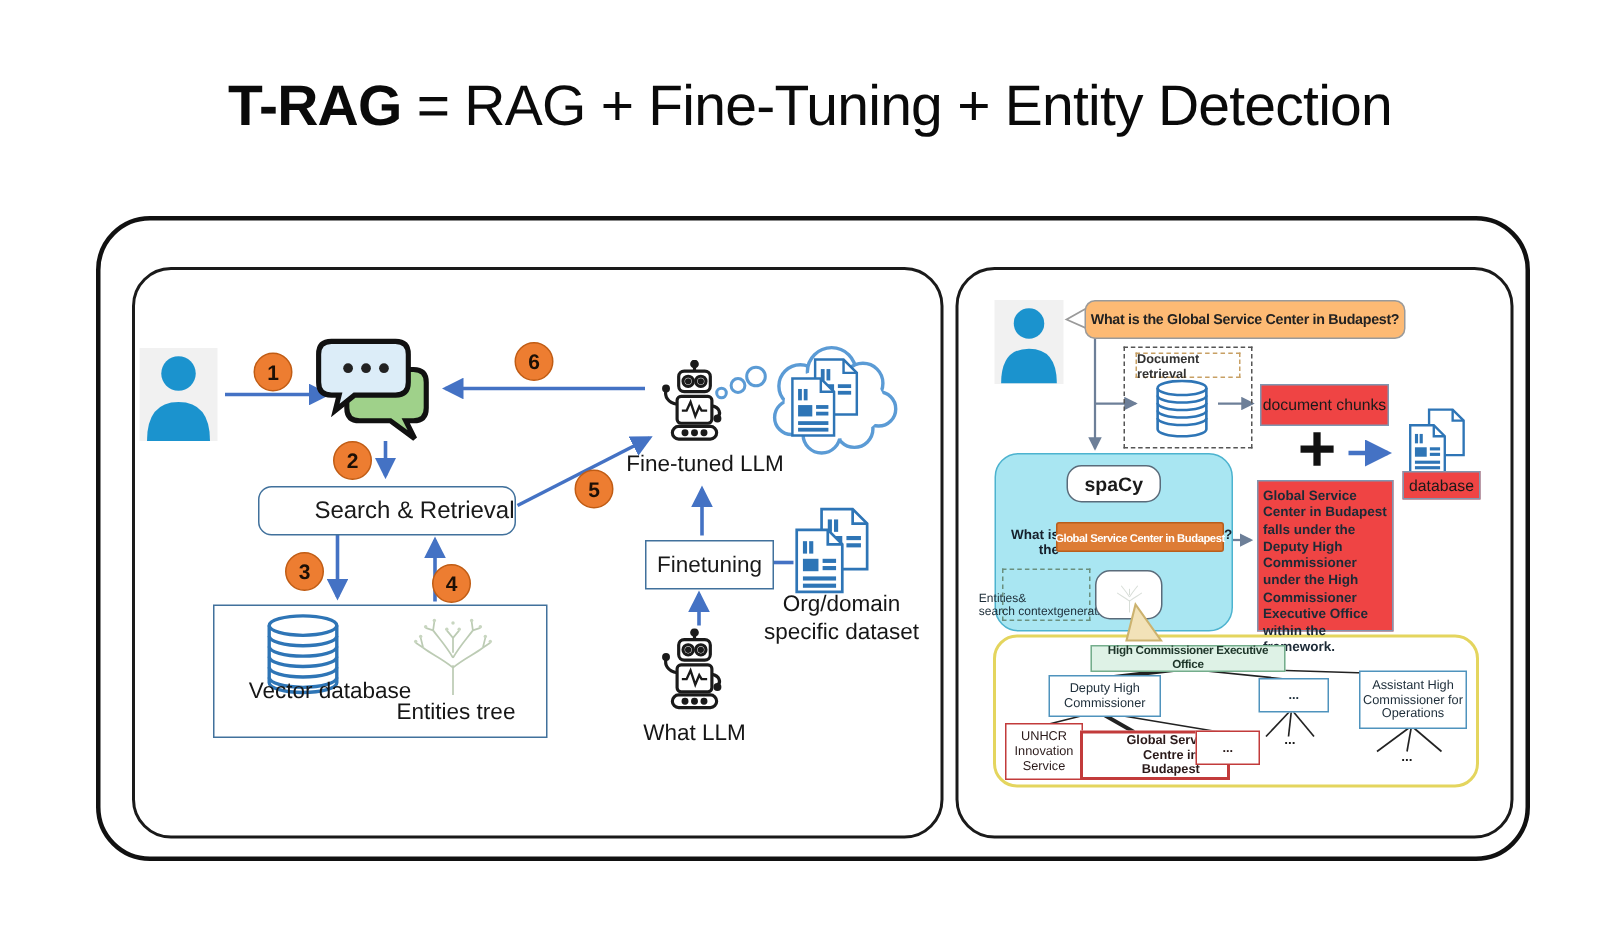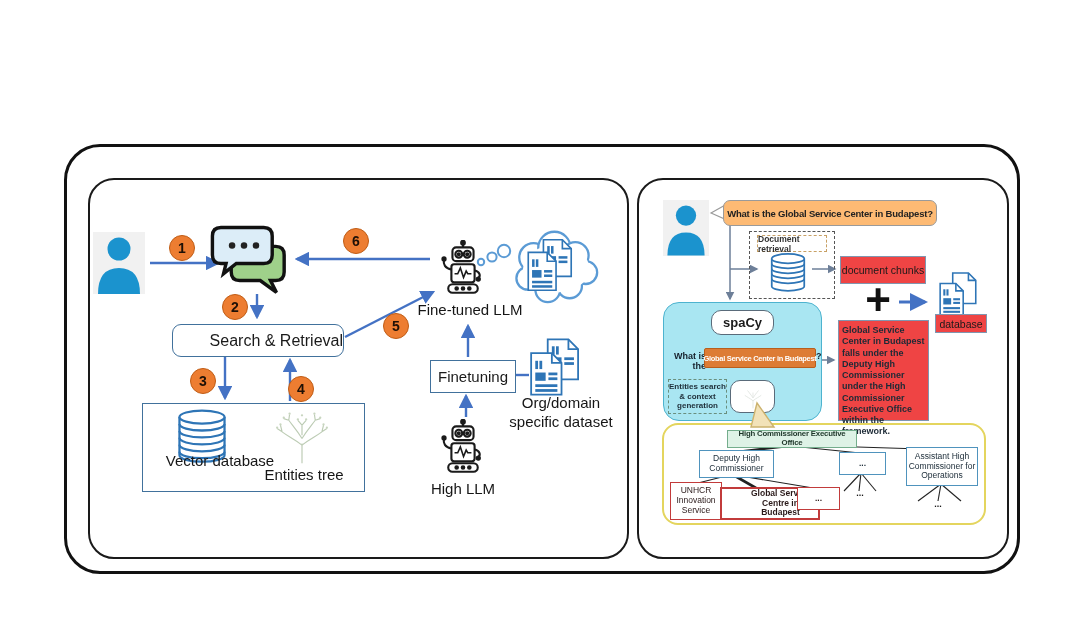--- a/index.html
+++ b/index.html
@@ -33,20 +33,23 @@
   .node.red{border-color:#c23b3b;color:#2a1a1a;}
   .node.green{background:#def2e6;border-color:#74ad8c;font-size:7.8px;font-weight:600;color:#1d3529;}
   .node.bold{border-width:2.2px;font-weight:700;padding-left:21px;}
   .yellow{border:2px solid #e4d55e;border-radius:16px;background:transparent;z-index:1;}
 </style>
 </head>
 <body>
 
 <div id="canvas">
 
+  <div class="abs title">
+    <b>T-RAG</b><span> = RAG + Fine-Tuning + Entity Detection</span>
+  </div>
 
   <div class="abs outer" style="left:64px;top:144px;width:950px;height:424px;"></div>
   <div class="abs panel" style="left:88px;top:178px;width:537px;height:377px;"></div>
   <div class="abs panel" style="left:637px;top:178px;width:368px;height:377px;"></div>
 
   <svg class="lay z1" width="1080" height="627" viewBox="0 0 1080 627">
     <defs>
       <marker id="ab" markerWidth="6" markerHeight="6" refX="5" refY="3" orient="auto">
           <path d="M0,0L6,3L0,6Z" fill="#4472c4"></path>
         </marker>
@@ -293,21 +296,21 @@
       <path d="M28,56 C16,54 12,46 14,38" fill="none"></path>
         <circle cx="14" cy="36" r="3" fill="#1a1a1a"></circle>
       <path d="M72,58 C82,60 84,68 79,72" fill="none"></path>
         <circle cx="79" cy="74" r="3" fill="#1a1a1a"></circle>
       <rect x="22" y="84" width="56" height="16" rx="8"></rect>
       <circle cx="38" cy="92" r="2.4" fill="#1a1a1a"></circle>
         <circle cx="50" cy="92" r="2.4" fill="#1a1a1a"></circle>
         <circle cx="62" cy="92" r="2.4" fill="#1a1a1a"></circle>
     </svg>
   </div>
-  <div class="abs lbl" style="left:428px;top:480px;width:70px;"><span>High LLM</span></div>
+  <div class="abs lbl" style="left:428px;top:480px;width:70px;"><span>What LLM</span></div>
 
   <div class="abs z2" style="left:663px;top:200px;width:46px;height:56px;background:#f1f1f1;">
     <svg width="46" height="56" viewBox="0 0 52 62">
         <circle cx="26" cy="17" r="11.5" fill="#1b93ce"></circle>
         <path d="M5,62 Q5,36 26,36 Q47,36 47,62 Z" fill="#1b93ce"></path>
       </svg>
   </div>
 
   <div class="abs bubble" style="left:723px;top:200px;width:212px;height:24px;">
     <span>What is the Global Service Center in Budapest?</span>
@@ -363,21 +366,21 @@
   </div>
   <div class="abs z3" style="left:666px;top:351px;width:40px;font-size:9px;font-weight:700;color:#16202c;text-align:right;">
     <span>What is the</span>
   </div>
   <div class="abs entity" style="left:704px;top:348px;width:110px;height:18px;">
     <span>Global Service Center in Budapest</span>
   </div>
   <div class="abs z3" style="left:816px;top:351px;font-size:9px;font-weight:700;color:#16202c;">
     <span>?</span>
   </div>
-  <div class="abs z3" style="left:668px;top:379px;width:57px;height:33px;border:1.2px dashed #6a8f7e;font-size:8px;font-weight:700;line-height:1.2;display:flex;flex-direction:column;align-items:center;justify-content:center;color:#1d2d38;">
+  <div class="abs z3" style="left:668px;top:379px;width:57px;height:33px;border:1.2px dashed #6a8f7e;font-size:8px;font-weight:400;line-height:1.2;display:flex;align-items:flex-end;justify-content:center;color:#1d2d38;">
     <div>Entities search</div>
     <div>&amp; context</div>
     <div>generation</div>
   </div>
   <div class="abs white-round" style="left:730px;top:380px;width:43px;height:31px;">
     <svg width="34" height="24" viewBox="0 0 80 70" fill="none" stroke="#cfd6cf" stroke-width="2" opacity="0.8">
       <path d="M40,68 V44"></path>
         <path d="M40,46 C30,38 24,36 16,30"></path>
         <path d="M40,46 C50,38 56,36 64,30"></path>
       <path d="M40,38 C34,28 30,24 24,16"></path>

